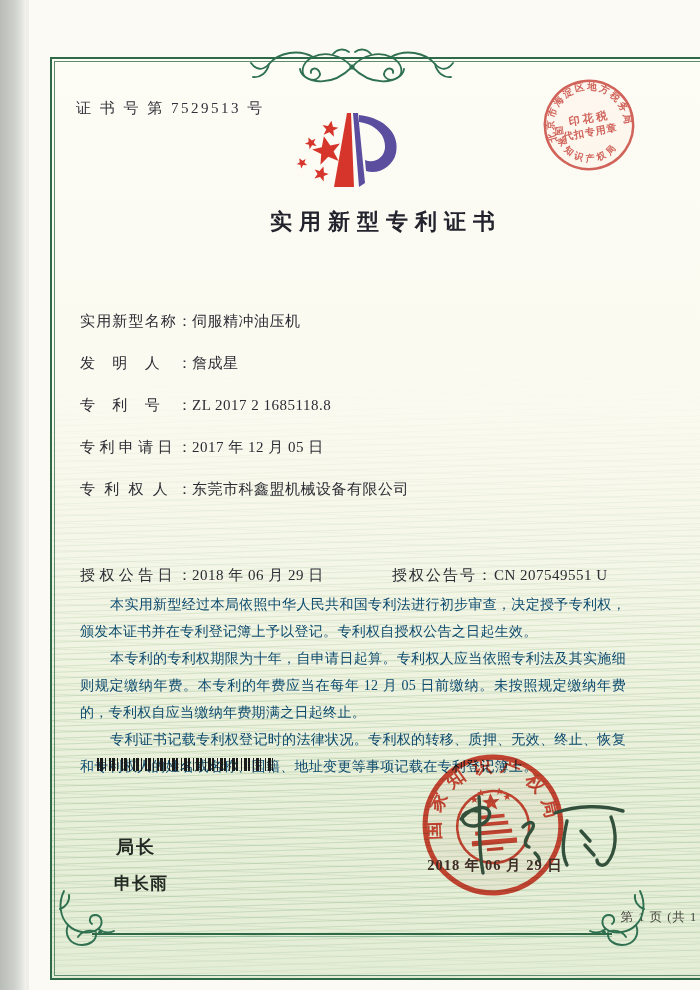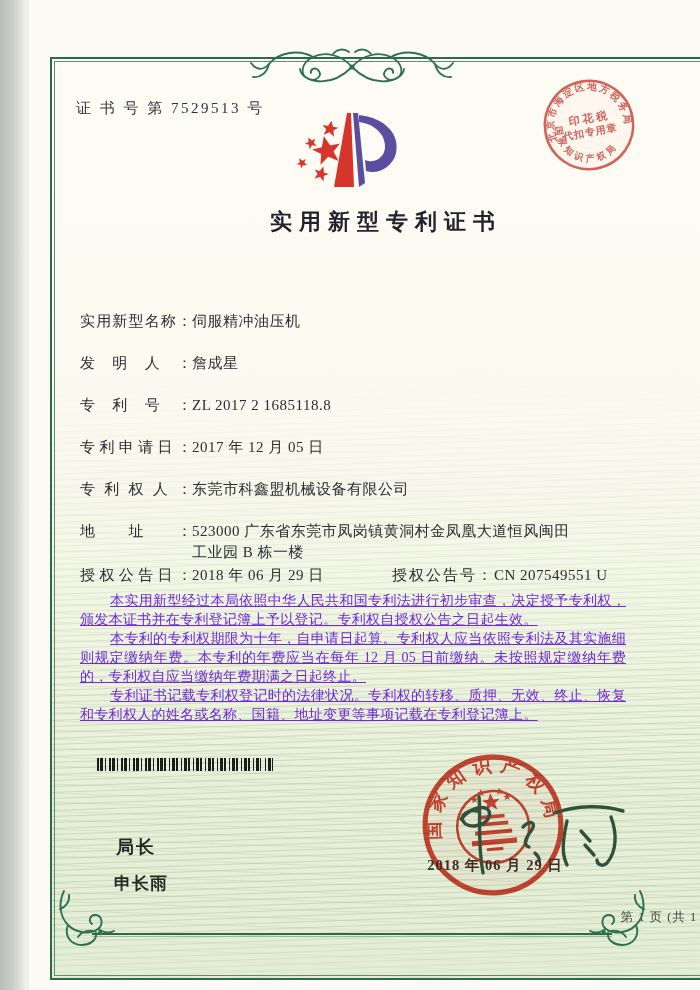--- a/index.html
+++ b/index.html
@@ -36,22 +36,22 @@
   .tax-stamp{position:absolute;left:489px;top:18px;z-index:4;transform:rotate(-10deg);
     mix-blend-mode:multiply;opacity:.92;}
 
   .frow{position:absolute;left:28px;font-size:15px;color:#2c2c34;z-index:3;line-height:21px;}
   .flabel{display:inline-block;width:112px;text-align:justify;text-align-last:justify;vertical-align:top;}
   .fval{display:inline-block;margin-left:0;vertical-align:top;white-space:pre-line;letter-spacing:.5px;}
   .fgroup-right{position:absolute;left:312px;top:0;white-space:nowrap;}
   .fgroup-right .flabel2{letter-spacing:2px;}
 
   .body-text{position:absolute;left:28px;top:532px;width:546px;z-index:3;}
-  .body-text p{font-size:14px;line-height:19px;text-align:justify;text-indent:2.15em;
-    color:#6d28d9;letter-spacing:.3px;text-decoration:underline;}
+  .body-text p{font-size:14px;line-height:27px;text-align:justify;text-indent:2.15em;
+    color:#0c4a6e;letter-spacing:.3px;}
 
   .barcode{position:absolute;left:45px;top:699px;width:178px;height:13px;z-index:3;
     background:repeating-linear-gradient(90deg,#1c1c1c 0,#1c1c1c 1.5px,transparent 1.5px,transparent 3px,
       #1c1c1c 3px,#1c1c1c 6px,transparent 6px,transparent 7.5px,
       #1c1c1c 7.5px,#1c1c1c 8.5px,transparent 8.5px,transparent 12px);}
 
   .signer-title{position:absolute;left:64px;top:776px;font-size:18px;font-weight:bold;
     font-family:"Liberation Sans","DejaVu Sans",sans-serif;color:#232a24;z-index:3;letter-spacing:2px;}
   .signer-name{position:absolute;left:62px;top:813px;font-size:17px;font-weight:bold;
     font-family:"Liberation Sans","DejaVu Sans",sans-serif;color:#232a24;z-index:3;letter-spacing:1px;}
@@ -135,24 +135,20 @@
     <span class="flabel">发明人：</span><span class="fval">詹成星</span>
   </div>
   <div class="frow" style="top:336px">
     <span class="flabel">专利号：</span><span class="fval">ZL 2017 2 1685118.8</span>
   </div>
   <div class="frow" style="top:378px">
     <span class="flabel">专利申请日：</span><span class="fval">2017 年 12 月 05 日</span>
   </div>
   <div class="frow" style="top:420px">
     <span class="flabel">专利权人：</span><span class="fval">东莞市科鑫盟机械设备有限公司</span>
-  </div>
-  <div class="frow" style="top:462px">
-    <span class="flabel">地址：</span><span class="fval">523000 广东省东莞市凤岗镇黄洞村金凤凰大道恒风闽田
-工业园 B 栋一楼</span>
   </div>
   <div class="frow" style="top:506px;width:546px">
     <span class="flabel">授权公告日：</span><span class="fval">2018 年 06 月 29 日</span>
     <span class="fgroup-right">
       <span class="flabel2">授权公告号：</span><span class="fval">CN 207549551 U</span>
     </span>
   </div>
 
   <div class="body-text">
     <p>本实用新型经过本局依照中华人民共和国专利法进行初步审查，决定授予专利权，颁发本证书并在专利登记簿上予以登记。专利权自授权公告之日起生效。</p>

